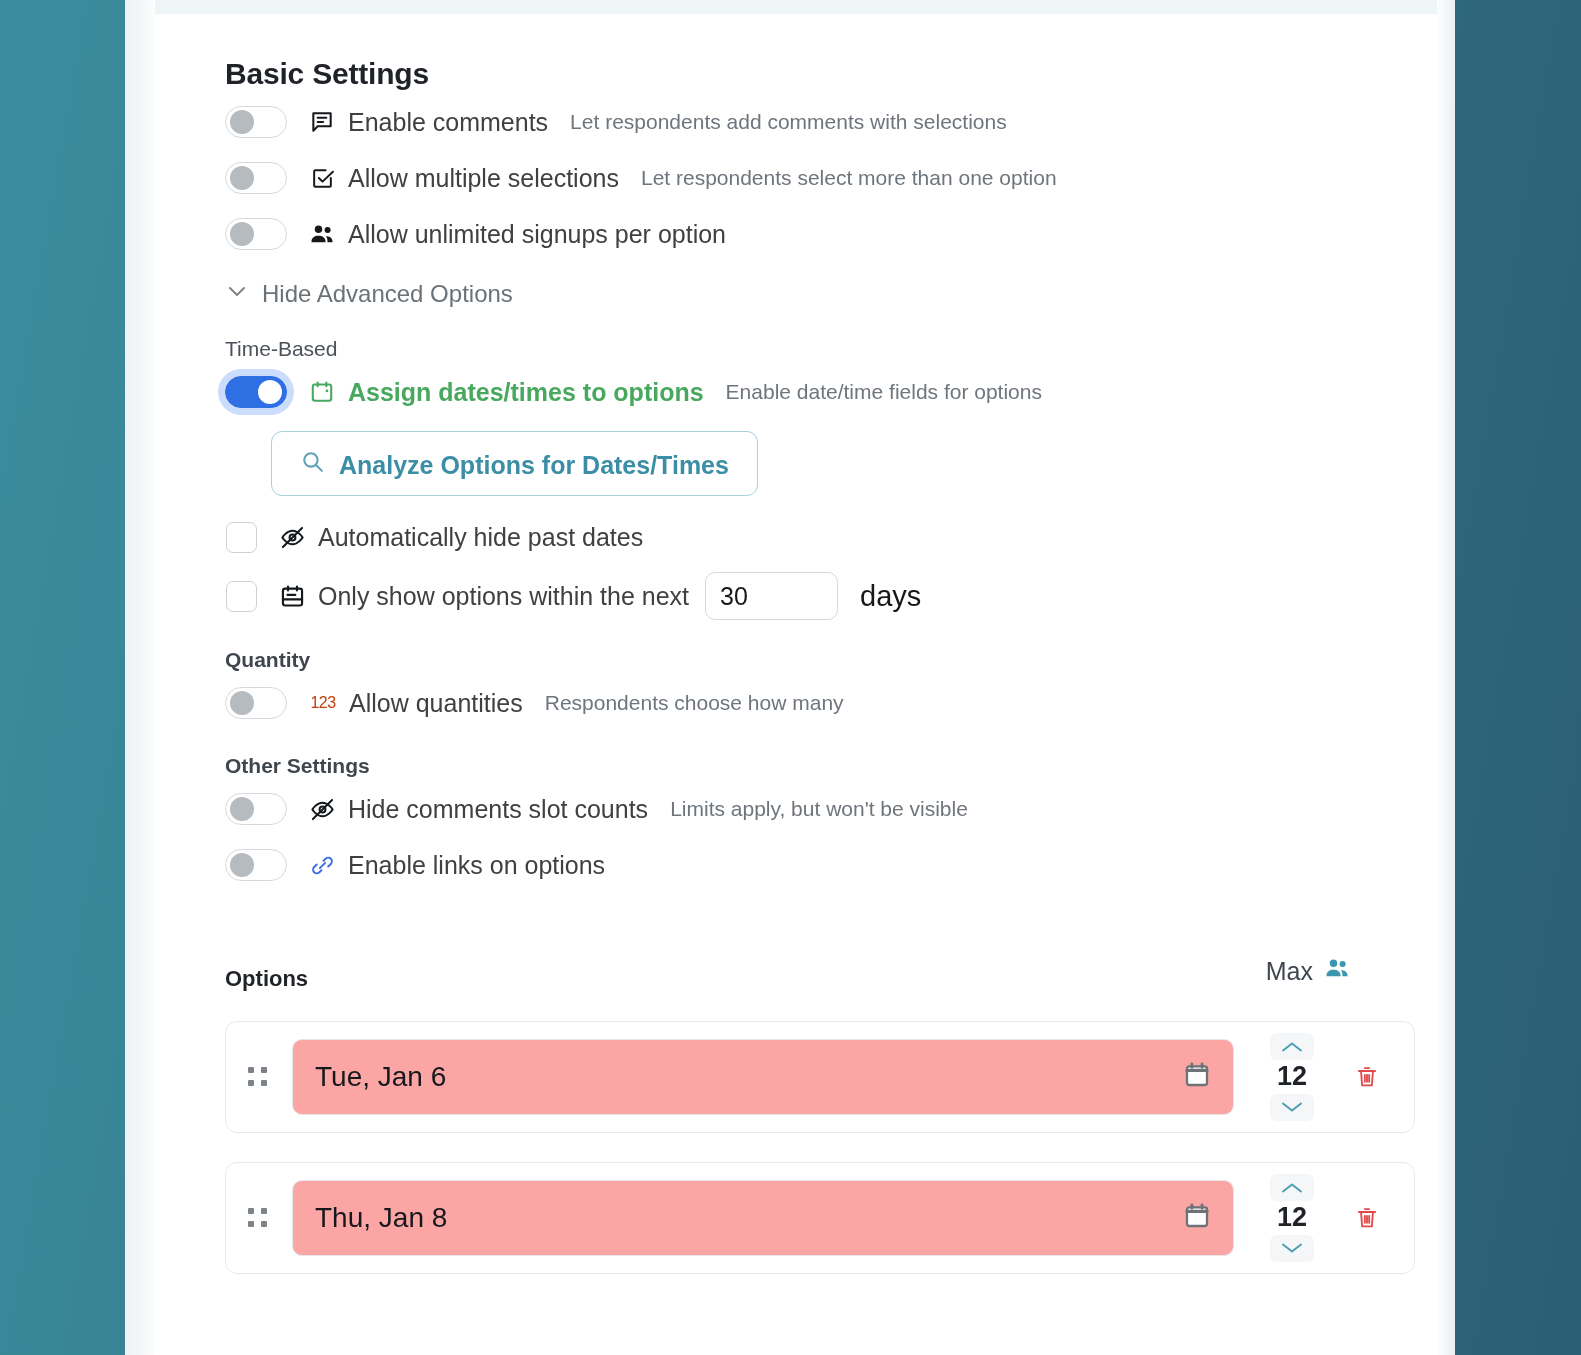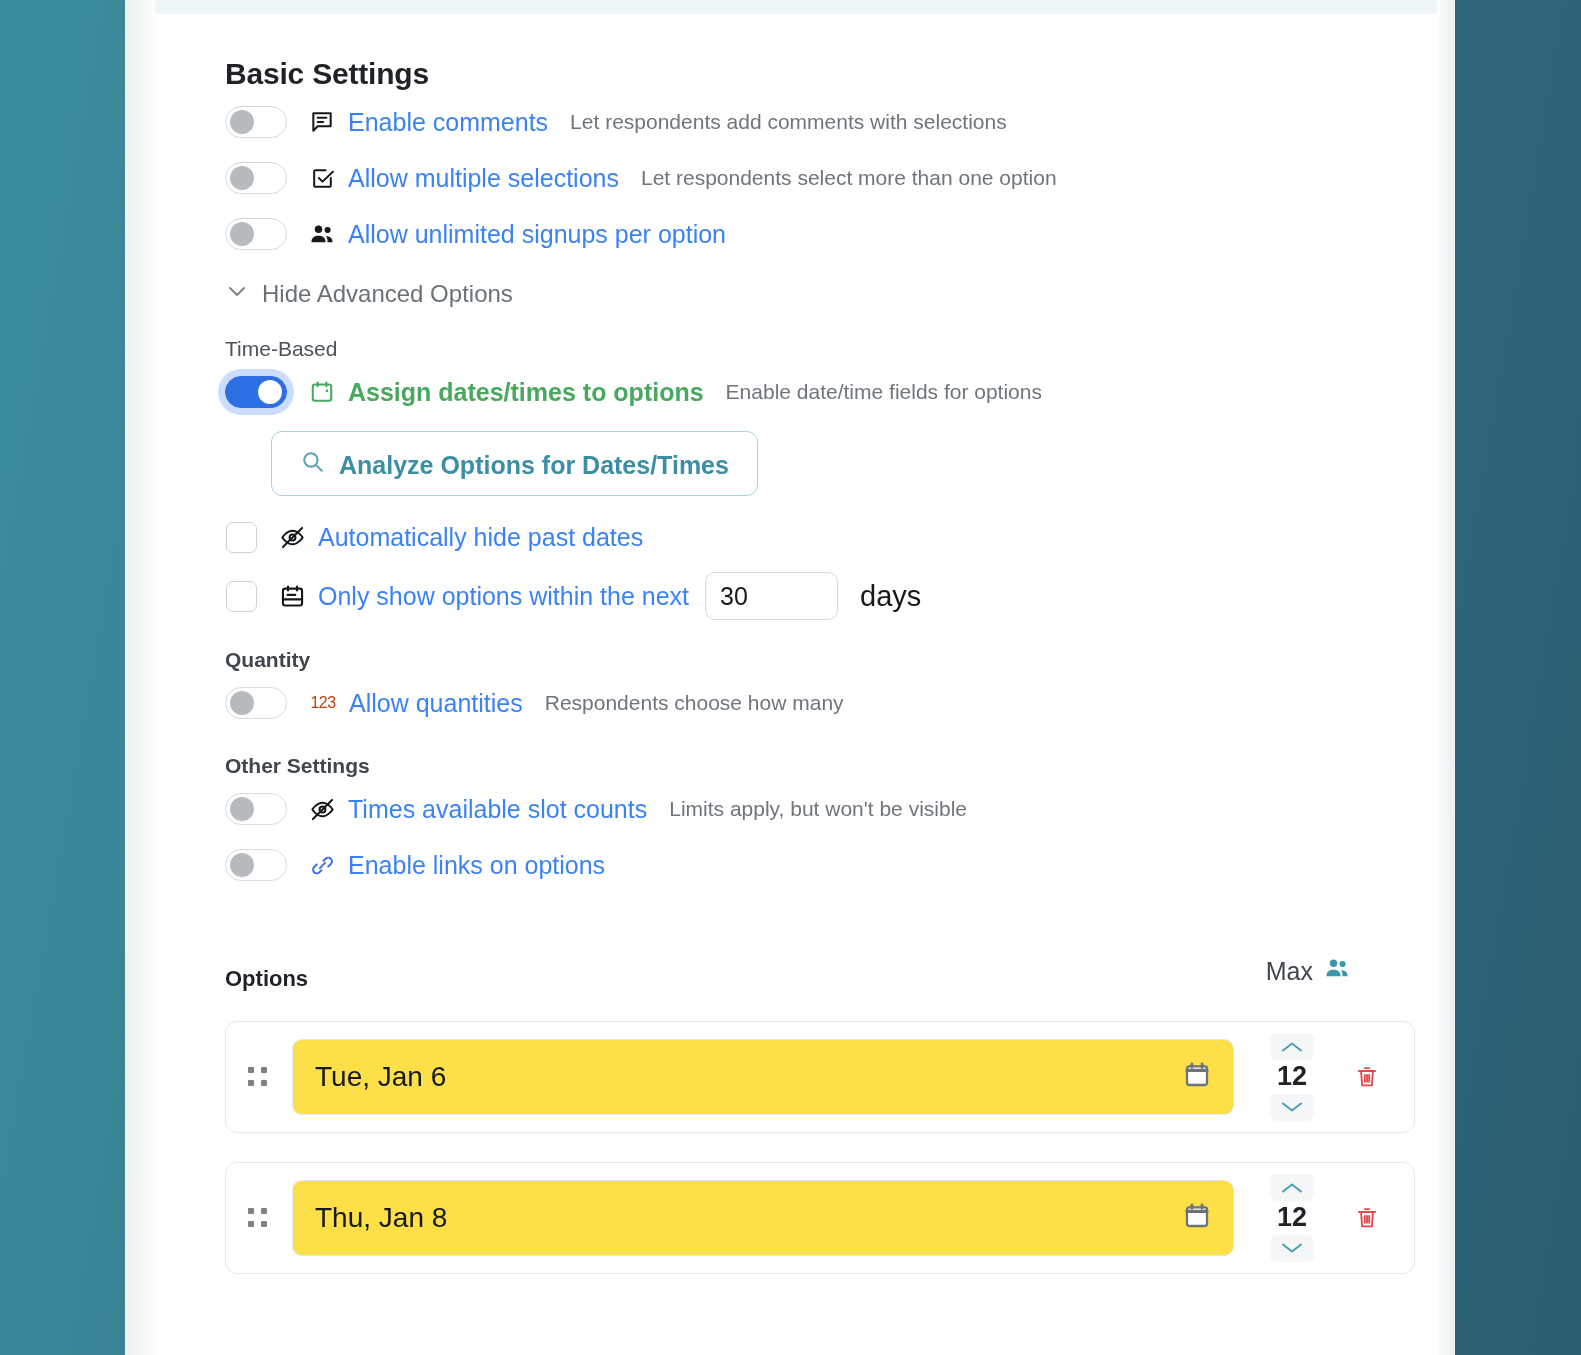--- a/index.html
+++ b/index.html
@@ -125,21 +125,21 @@
   .row-icon.num {
     font-size: 16px;
     font-weight: normal;
     color: #c2410c;
     letter-spacing: -0.5px;
     margin-left: 16px;
   }
 
   .row-label {
     font-size: 25px;
-    color: #3b82f6;
+    color: #404040;
     margin-left: 6px;
     white-space: nowrap;
   }
   .row-label.green { color: #48a85e; font-weight: bold; }
 
   .row-hint {
     font-size: 21px;
     color: #6e757c;
     margin-left: 22px;
     white-space: nowrap;
@@ -237,21 +237,21 @@
     margin-left: 2px;
   }
   .drag-handle i {
     width: 6px; height: 6px; border-radius: 1px; background: #7c8287; display: block;
   }
   .date-field {
     flex: 1 1 auto;
     height: 76px;
     border: 1.4px solid #e4e7ea;
     border-radius: 10px;
-    background: #fde047;
+    background: #fca5a5;
     display: flex;
     align-items: center;
     padding: 0 20px 0 22px;
     justify-content: space-between;
     cursor: text;
   }
   .date-text { font-size: 28px; color: #16191c; }
 
   .stepper {
     flex: 0 0 auto;
@@ -422,21 +422,21 @@
         <div class="toggle">
             <span class="knob"></span>
           </div>
         <span class="row-icon">
           <svg width="27" height="27" viewBox="0 0 24 24" fill="none" stroke="#16191c" stroke-width="1.8" stroke-linecap="round" stroke-linejoin="round">
             <path d="M3 12s3.6-6 9-6 9 6 9 6-3.6 6-9 6-9-6-9-6z"></path>
             <circle cx="12" cy="12" r="2.6"></circle>
             <path d="M3.5 20.5L20.5 3.5"></path>
           </svg>
         </span>
-        <span class="row-label">Times available slot counts</span>
+        <span class="row-label">Hide comments slot counts</span>
         <span class="row-hint">Limits apply, but won't be visible</span>
       </div>
 
 
       <div class="setting-row">
         <div class="toggle">
             <span class="knob"></span>
           </div>
         <span class="row-icon">
           <svg width="25" height="25" viewBox="0 0 24 24" fill="none" stroke="#3c6fe0" stroke-width="1.9" stroke-linecap="round" stroke-linejoin="round">

